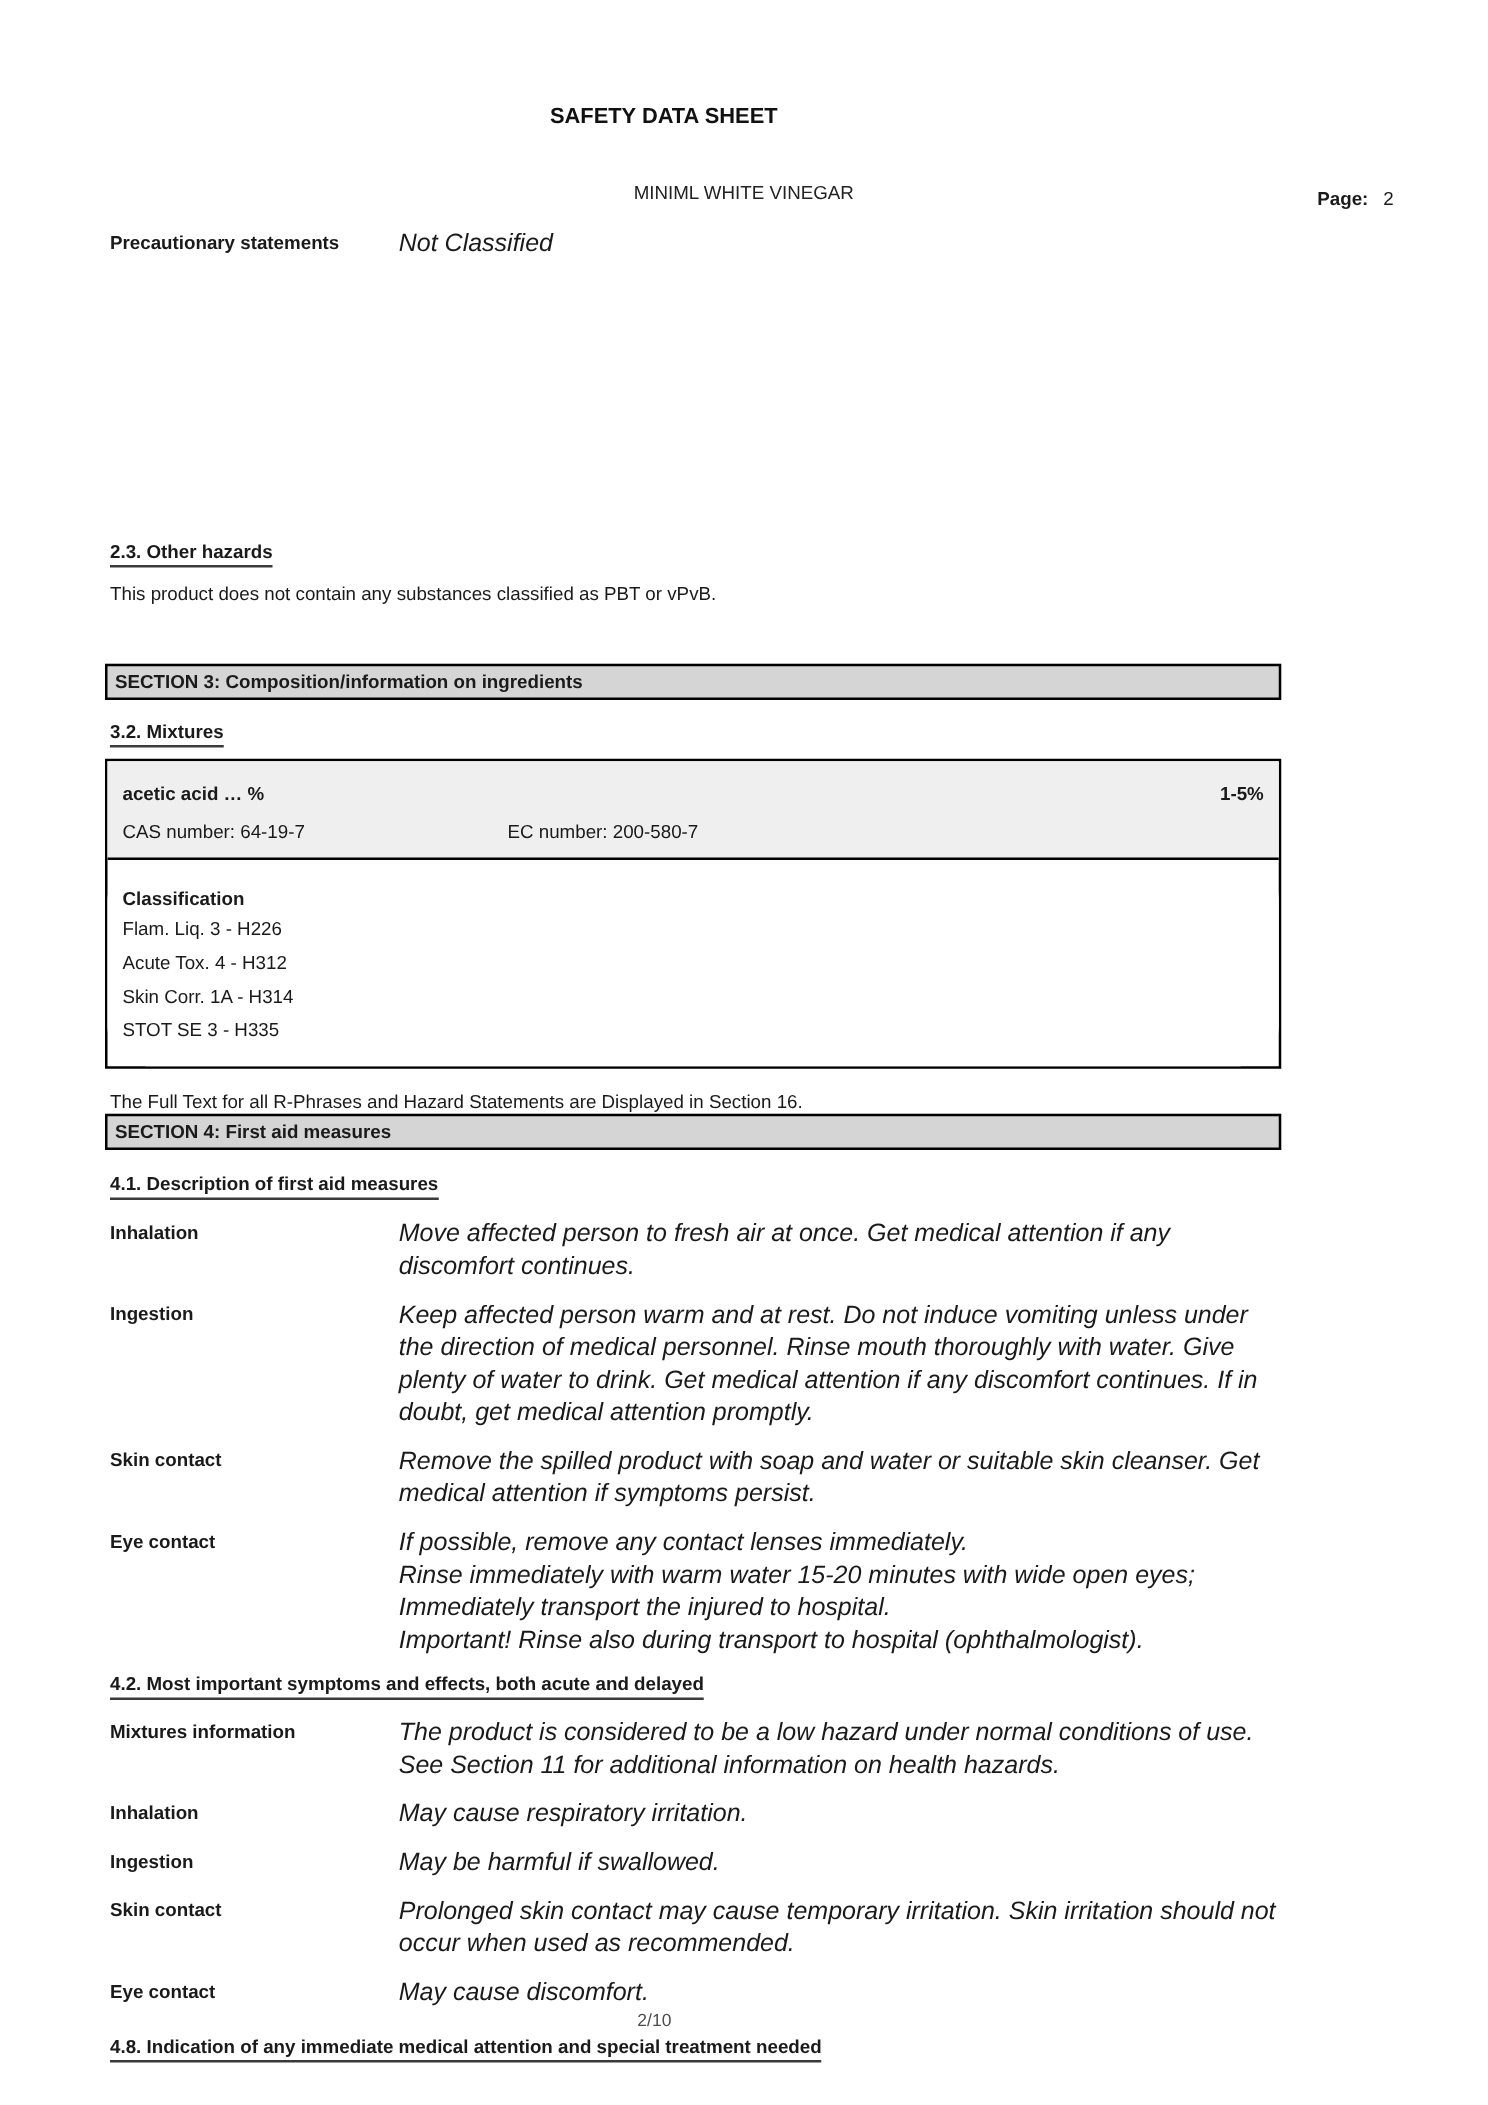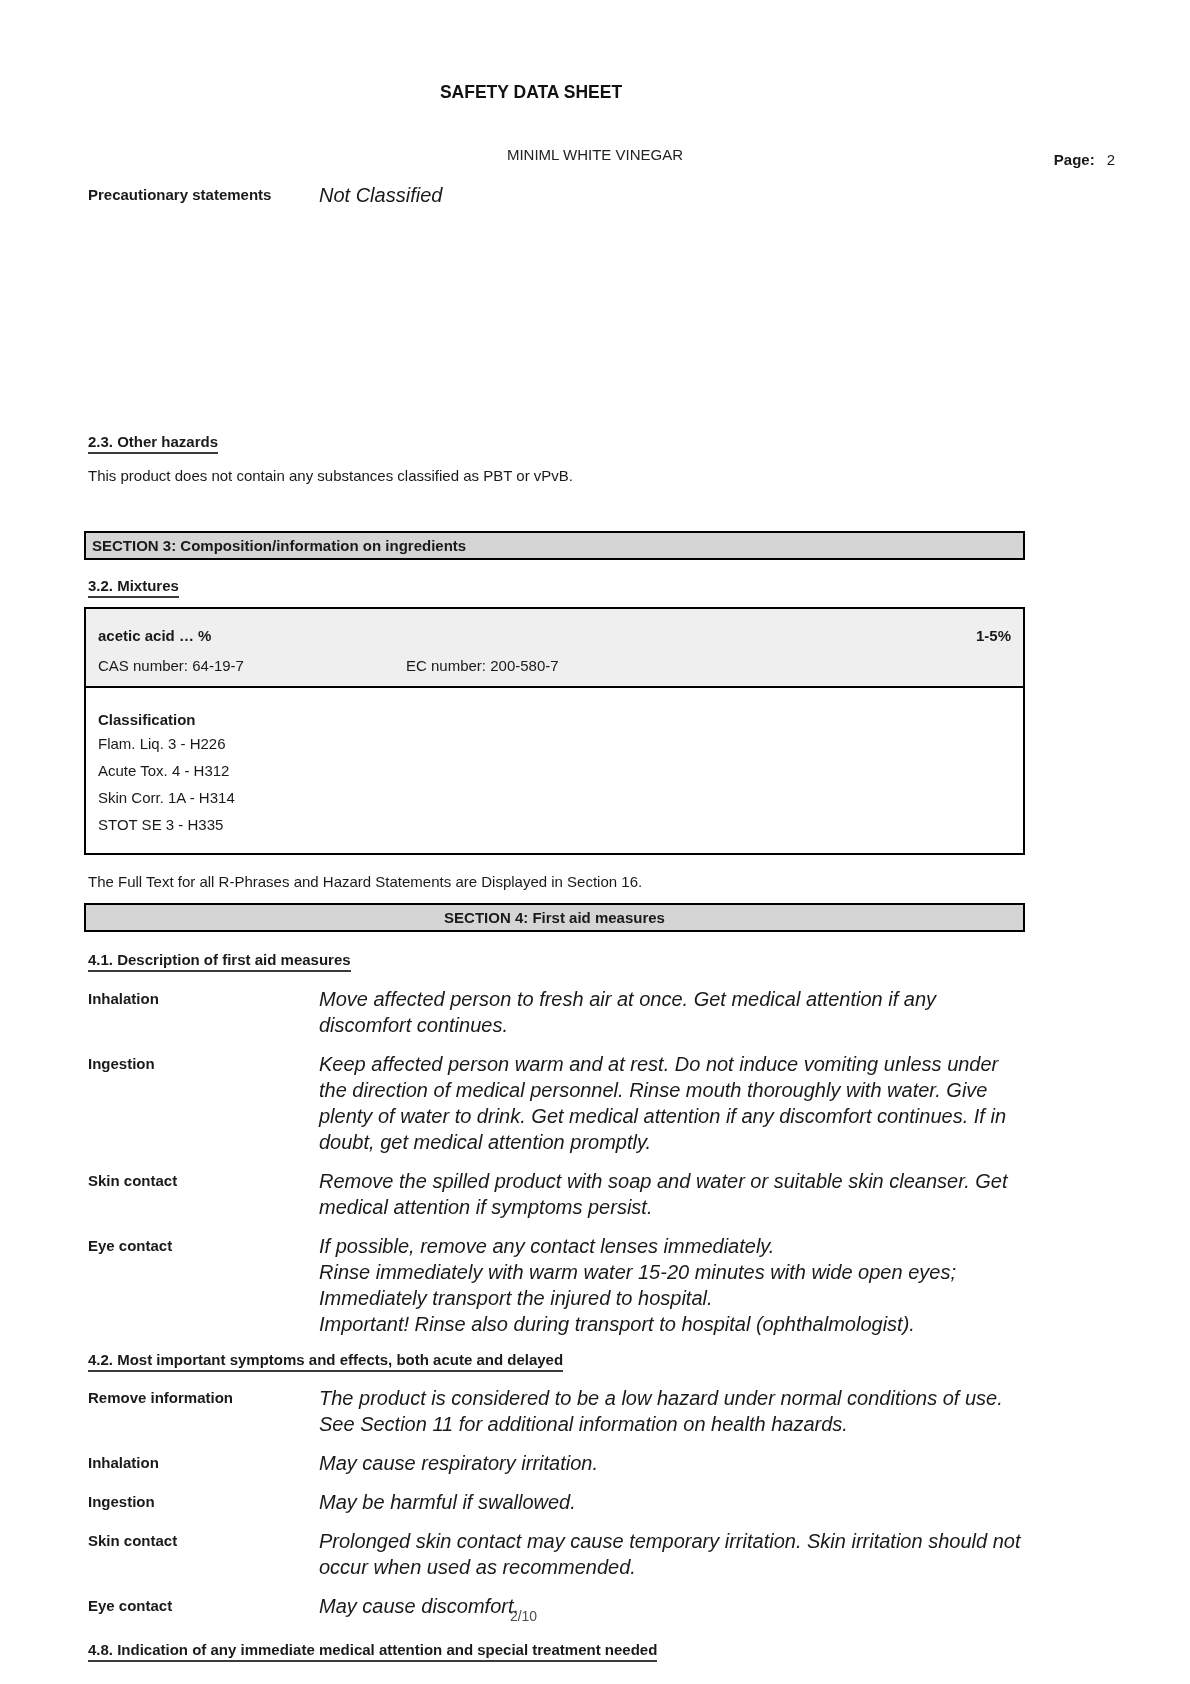--- a/index.html
+++ b/index.html
@@ -71,21 +71,21 @@
   .ingredient-ids .cas { flex: 0 0 308px; }
   .classification-part {
     background: #ffffff;
     padding: 22px 12px 15px 12px;
     border-radius: 31px;
   }
   .classification-heading { font-size: 15px; font-weight: bold; line-height: 20px; }
   .classification-item { font-size: 15px; line-height: 27px; }
 
   .note { margin-top: 18px; padding-left: 4px; font-size: 15px; line-height: 18px; }
-  .bar-s4 { margin-top: 12px; text-align: center; }
+  .bar-s4 { margin-top: 0; }
   .h-41 { margin-top: 19px; }
   .h-42 { margin-top: 14px; }
   .h-43 { margin-top: 22px; }
   .mt13 { margin-top: 13px; }
   .mt14 { margin-top: 14px; }
 
   .footer {
     position: absolute; top: 1608px; left: 0; width: 1047px;
     text-align: center; font-size: 14px; color: #4d4d4d;
   }
@@ -165,21 +165,21 @@
       <div class="value">If possible, remove any contact lenses immediately.
 Rinse immediately with warm water 15-20 minutes with wide open eyes; Immediately transport the injured to hospital.
 Important! Rinse also during transport to hospital (ophthalmologist).</div>
     </div>
 
     <div class="sub-heading h-42">
       <span>4.2. Most important symptoms and effects, both acute and delayed</span>
     </div>
 
     <div class="row mt13">
-      <div class="label">Remove information</div>
+      <div class="label">Mixtures information</div>
       <div class="value">The product is considered to be a low hazard under normal conditions of use. See Section 11 for additional information on health hazards.</div>
     </div>
     <div class="row mt13">
       <div class="label">Inhalation</div>
       <div class="value">May cause respiratory irritation.</div>
     </div>
     <div class="row mt13">
       <div class="label">Ingestion</div>
       <div class="value">May be harmful if swallowed.</div>
     </div>

